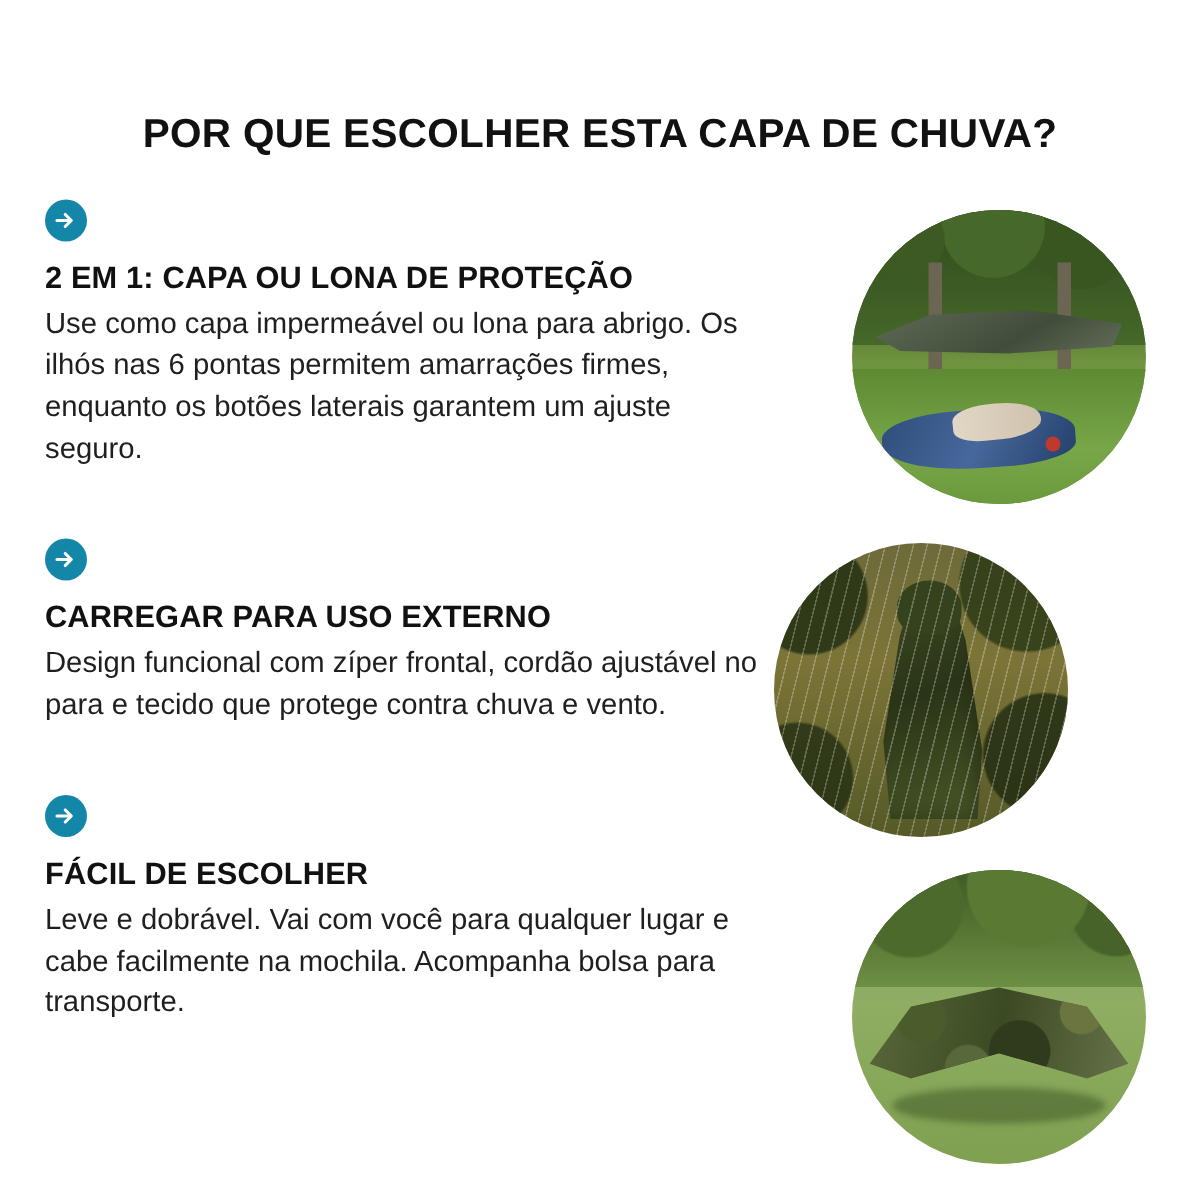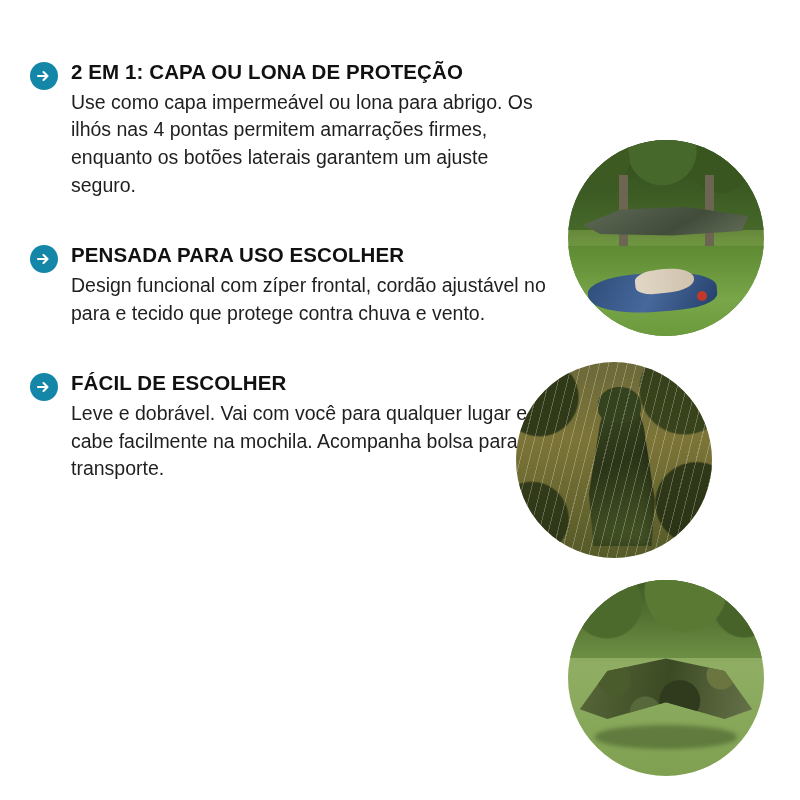--- a/index.html
+++ b/index.html
@@ -26,20 +26,21 @@
     margin: 14px 0 26px 0;
   }
   .features {
     width: 520px;
   }
   .feature {
     display: flex;
     align-items: flex-start;
     gap: 13px;
     margin-bottom: 34px;
+    flex-direction: column;
   }
   .feature.f1 { margin-bottom: 44px; }
   .feature.f2 { margin-bottom: 44px; }
   .arrow-badge {
     flex: 0 0 auto;
     width: 28px;
     height: 28px;
     border-radius: 50%;
     background: #1487a8;
     display: flex;
@@ -134,43 +135,44 @@
        linear-gradient(100deg,#59673a,#3c4a24 50%,#66734a);
      clip-path: polygon(0% 72%, 16% 18%, 50% 0%, 84% 18%, 100% 72%, 84% 86%, 50% 62%, 16% 86%); }
   .p3-shadow { position:absolute; left:14%; bottom:14%; width:72%; height:12%;
      background:rgba(30,45,15,.35); border-radius:50%; filter:blur(2px); }
 </style>
 </head>
 <body>
 
 <div class="page">
 
+  <h1 class="headline">POR QUE ESCOLHER ESTA CAPA DE CHUVA?</h1>
 
   <div class="features">
 
     <div class="feature f1">
       <span class="arrow-badge">
         <svg width="16" height="16" viewBox="0 0 16 16" aria-hidden="true">
           <path d="M2 8 H11 M7.5 4 L11.5 8 L7.5 12" fill="none" stroke="#ffffff" stroke-width="2.1" stroke-linecap="round" stroke-linejoin="round"></path>
         </svg>
       </span>
       <div class="feature-text">
         <div class="feature-title">2 EM 1: CAPA OU LONA DE PROTEÇÃO</div>
-        <div class="feature-desc">Use como capa impermeável ou lona para abrigo. Os ilhós nas 4 pontas permitem amarrações firmes, enquanto os botões laterais garantem um ajuste seguro.</div>
+        <div class="feature-desc">Use como capa impermeável ou lona para abrigo. Os ilhós nas 6 pontas permitem amarrações firmes, enquanto os botões laterais garantem um ajuste seguro.</div>
       </div>
     </div>
 
     <div class="feature f2">
       <span class="arrow-badge">
         <svg width="16" height="16" viewBox="0 0 16 16" aria-hidden="true">
           <path d="M2 8 H11 M7.5 4 L11.5 8 L7.5 12" fill="none" stroke="#ffffff" stroke-width="2.1" stroke-linecap="round" stroke-linejoin="round"></path>
         </svg>
       </span>
       <div class="feature-text">
-        <div class="feature-title">PENSADA PARA USO ESCOLHER</div>
+        <div class="feature-title">CARREGAR PARA USO EXTERNO</div>
         <div class="feature-desc">Design funcional com zíper frontal, cordão ajustável no para e tecido que protege contra chuva e vento.</div>
       </div>
     </div>
 
     <div class="feature f3">
       <span class="arrow-badge">
         <svg width="16" height="16" viewBox="0 0 16 16" aria-hidden="true">
           <path d="M2 8 H11 M7.5 4 L11.5 8 L7.5 12" fill="none" stroke="#ffffff" stroke-width="2.1" stroke-linecap="round" stroke-linejoin="round"></path>
         </svg>
       </span>

